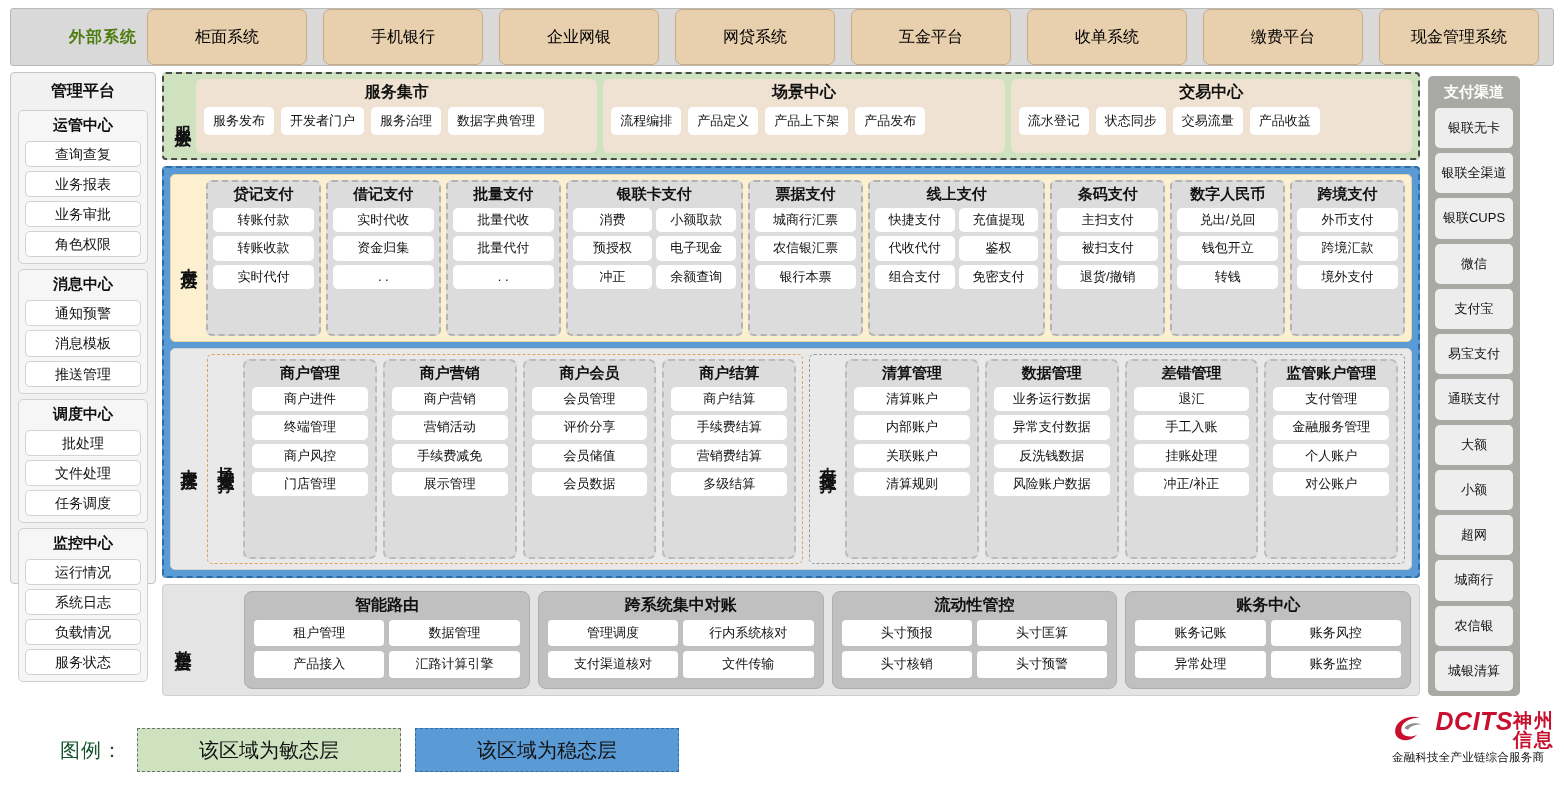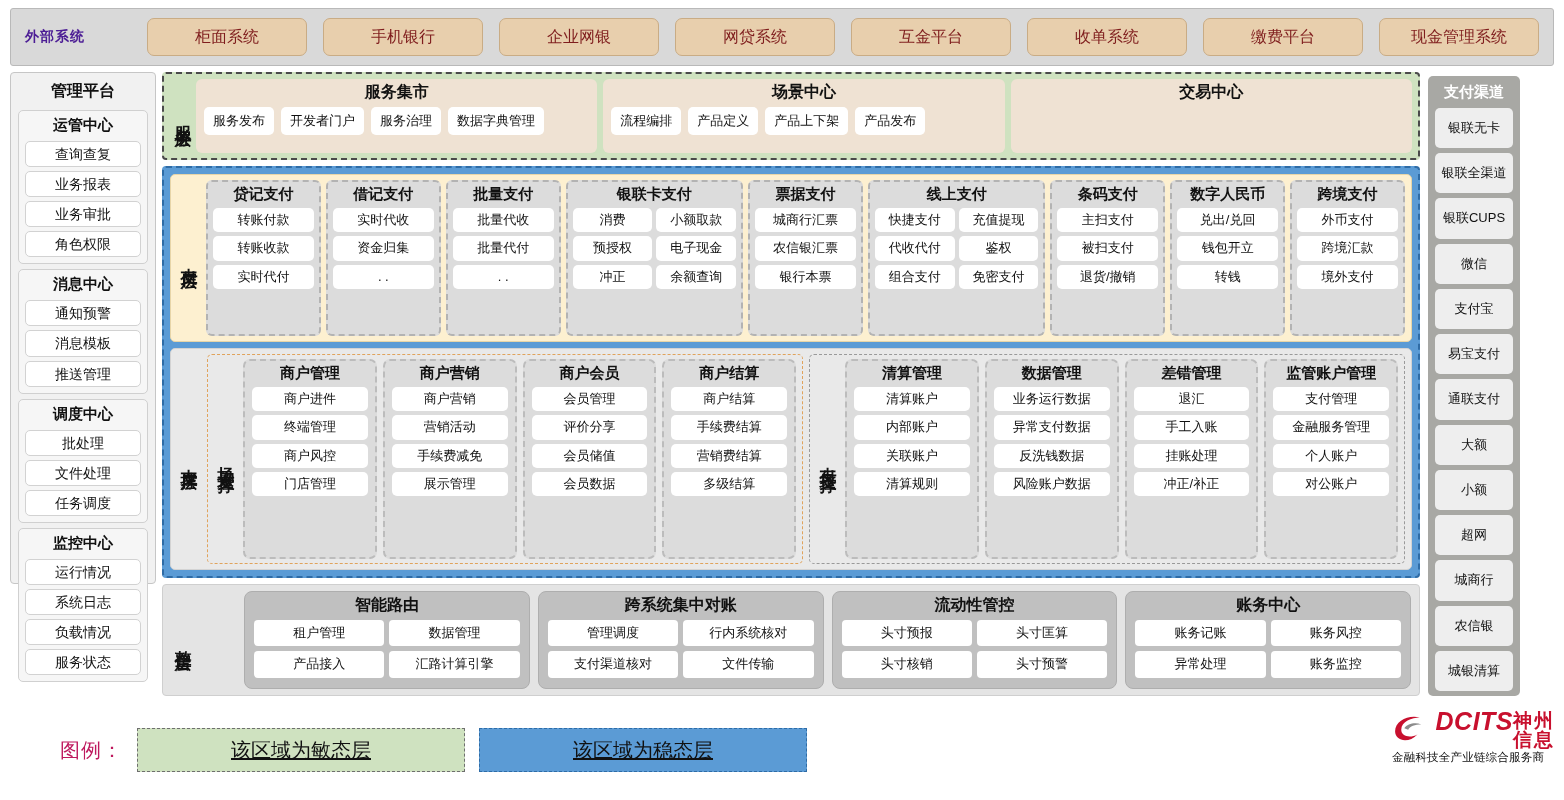--- a/index.html
+++ b/index.html
@@ -12,28 +12,28 @@
   #root { position: relative; width: 1564px; height: 800px; }
 
   
   .ext-bar {
     position: absolute; left: 10px; top: 8px;
     width: 1544px; height: 58px;
     background: #d9d9d9; border: 1px solid #b9b9b9; border-radius: 3px;
     display: flex; align-items: center; padding: 0 14px; gap: 0;
   }
   .ext-title {
-    font-size: 14px; font-weight: bold; color: #4c1d95;
-    width: 112px; flex: none; text-align: left; letter-spacing: 1px;
+    font-size: 16px; font-weight: bold; color: #4d7c0f;
+    width: 112px; flex: none; text-align: right; letter-spacing: 1px;
   }
   .ext-items { display: flex; flex: 1; justify-content: space-between; gap: 8px; padding-left: 10px; }
   .ext-chip {
-    flex: 1 1 0; height: 38px; background: #e8cfad; border: 1px solid #c9ac85;
+    flex: 1 1 0; height: 56px; background: #e8cfad; border: 1px solid #c9ac85;
     border-radius: 7px; display: flex; align-items: center; justify-content: center;
-    font-size: 16px; color: #7f1d1d; max-width: 160px;
+    font-size: 16px; color: #000000; max-width: 160px;
   }
 
   
   .mgmt {
     position: absolute; left: 10px; top: 72px; width: 146px; height: 512px;
     background: #f1f1f1; border: 1px solid #c6c6c6; border-radius: 4px;
     padding: 6px 7px; display: flex; flex-direction: column; gap: 5px;
   }
   .mgmt-title { font-size: 16px; font-weight: bold; text-align: center; color: #111; padding: 2px 0 3px; }
   .mgmt-group {
@@ -150,24 +150,24 @@
   }
   .chan-title { font-size: 15px; font-weight: bold; color: #fff; text-align: center; padding: 2px 0 1px; }
   .chan-item {
     background: #eeeeee; border-radius: 5px; font-size: 13px; color: #111;
     text-align: center; padding: 5px 0; line-height: 1.1; flex: 1 1 0;
     display: flex; align-items: center; justify-content: center;
   }
 
   
   .legend { position: absolute; left: 60px; top: 728px; display: flex; align-items: center; gap: 14px; }
-  .legend-label { font-size: 20px; color: #be185d; letter-spacing: 1px; }
+  .legend-label { font-size: 20px; color: #14532d; letter-spacing: 1px; }
   .legend-chip {
-    width: 328px; height: 44px; display: flex; align-items: center; justify-content: center;
-    font-size: 20px; color: #111; text-decoration: underline;
+    width: 264px; height: 44px; display: flex; align-items: center; justify-content: center;
+    font-size: 20px; color: #111;
   }
   .legend-agile { background: #cfe2c0; border: 1px dashed #6e6e6e; }
   .legend-stable { background: #5b9bd5; border: 1px dashed #2f6ca6; }
 
   
   .logo { position: absolute; left: 1392px; top: 708px; width: 168px; height: 84px; }
   .logo-row { display: flex; align-items: center; gap: 5px; }
   .logo-text { display: flex; line-height: 1; }
   .logo-en { font-size: 25px; font-weight: bold; color: #c8102e; letter-spacing: 0.5px; font-style: italic; }
   .logo-cn { font-size: 19px; font-weight: bold; color: #c8102e; letter-spacing: 2px; margin-top: 2px; }
@@ -240,20 +240,26 @@
           <div class="svc-card-title">场景中心</div>
           <div class="svc-chips">
             <div class="svc-chip">流程编排</div>
             <div class="svc-chip">产品定义</div>
             <div class="svc-chip">产品上下架</div>
             <div class="svc-chip">产品发布</div>
           </div>
         </div>
         <div class="svc-card">
           <div class="svc-card-title">交易中心</div>
+          <div class="svc-chips">
+            <div class="svc-chip">流水登记</div>
+            <div class="svc-chip">状态同步</div>
+            <div class="svc-chip">交易流量</div>
+            <div class="svc-chip">产品收益</div>
+          </div>
         </div>
       </div>
   </div>
 
   <div class="stable">
 
     <div class="pay-layer">
       <div class="vlabel pay-label">支付层</div>
       <div class="pay-groups" id="pay-groups">
           <div class="pay-group">

